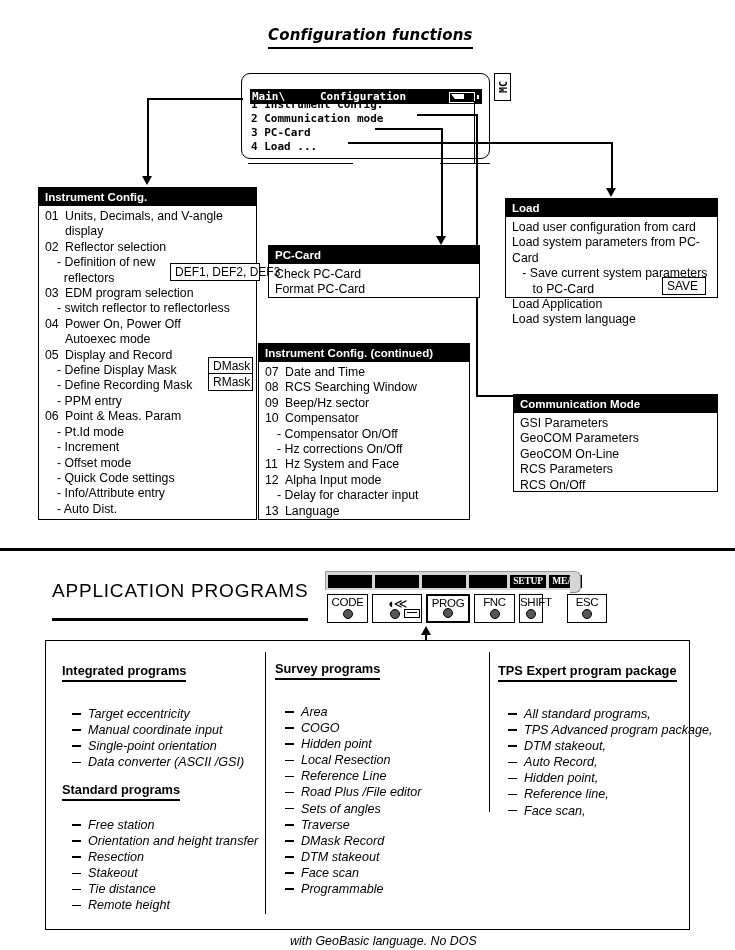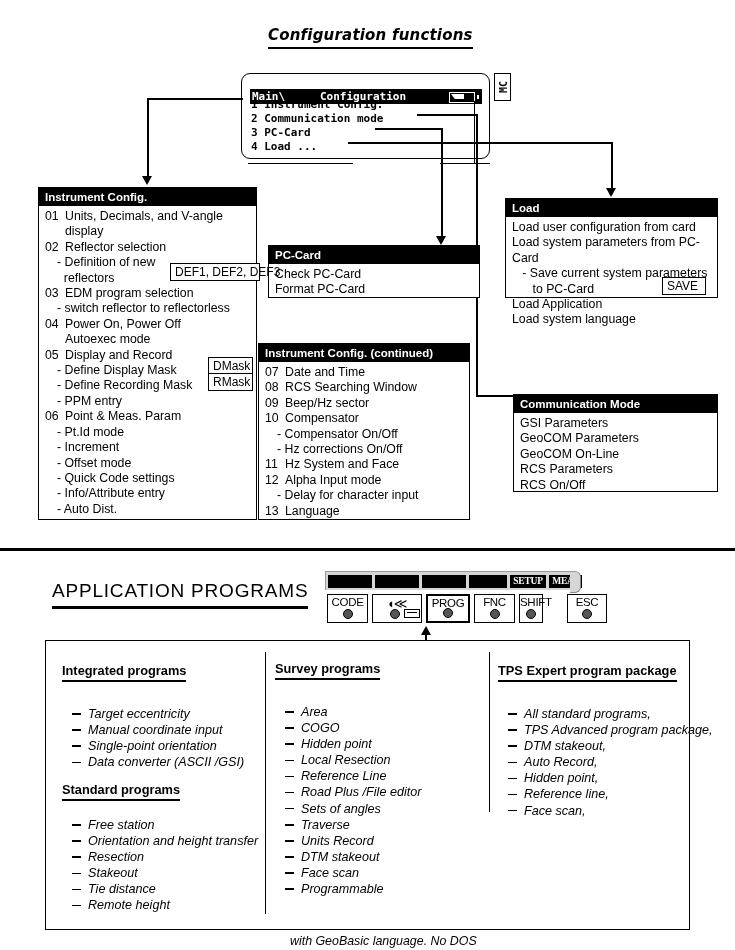--- a/index.html
+++ b/index.html
@@ -6,21 +6,21 @@
   body{width:735px;height:950px;position:relative;
        font-family:"Liberation Sans",sans-serif;color:#000;
        -webkit-font-smoothing:antialiased;}
   .abs{position:absolute;}
 
   
   #cfg-title{left:268px;top:26px;font-family:"DejaVu Sans",sans-serif;
      font-weight:bold;font-style:italic;font-size:15px;letter-spacing:.2px;
      border-bottom:2.5px solid #000;padding-bottom:3px;}
   #app-title{left:52px;top:580px;font-size:19px;letter-spacing:.8px;
-     border-bottom:3px solid #000;padding-bottom:4px;}
+     border-bottom:3px solid #000;padding-bottom:16px;}
 
   
   #lcd{left:241px;top:73px;width:249px;height:86px;border:1.6px solid #000;
        border-radius:9px;background:#fff;box-sizing:border-box;}
   #lcd-bar{position:absolute;left:8px;top:15px;width:232px;height:15px;
        background:#000;}
   #lcd-bar span{position:absolute;color:#fff;font-family:"DejaVu Sans Mono",monospace;
        font-weight:bold;font-size:11px;top:1px;}
   .lcd-row{position:absolute;left:9px;font-family:"DejaVu Sans Mono",monospace;
        font-weight:bold;font-size:11px;white-space:pre;}
@@ -311,21 +311,21 @@
 <div class="plist" style="left:290px;top:693px;">
   <ul id="list-1-0">
       <li><span class="dash"></span><span>Area</span></li>
       <li><span class="dash"></span><span>COGO</span></li>
       <li><span class="dash"></span><span>Hidden point</span></li>
       <li><span class="dash"></span><span>Local Resection</span></li>
       <li><span class="dash"></span><span>Reference Line</span></li>
       <li><span class="dash"></span><span>Road Plus /File editor</span></li>
       <li><span class="dash"></span><span>Sets of angles</span></li>
       <li><span class="dash"></span><span>Traverse</span></li>
-      <li><span class="dash"></span><span>Units Record</span></li>
+      <li><span class="dash"></span><span>DMask Record</span></li>
       <li><span class="dash"></span><span>DTM stakeout</span></li>
       <li><span class="dash"></span><span>Face scan</span></li>
       <li><span class="dash"></span><span>Programmable</span></li>
     </ul>
 </div>
 <div class="note abs" style="left:290px;top:886px;white-space:pre;">with GeoBasic language. No DOS
 required in total station.</div>
 
 <div class="col-head" style="left:498px;top:663px;">TPS Expert program package</div>
 <div class="plist" style="left:513px;top:695px;">

